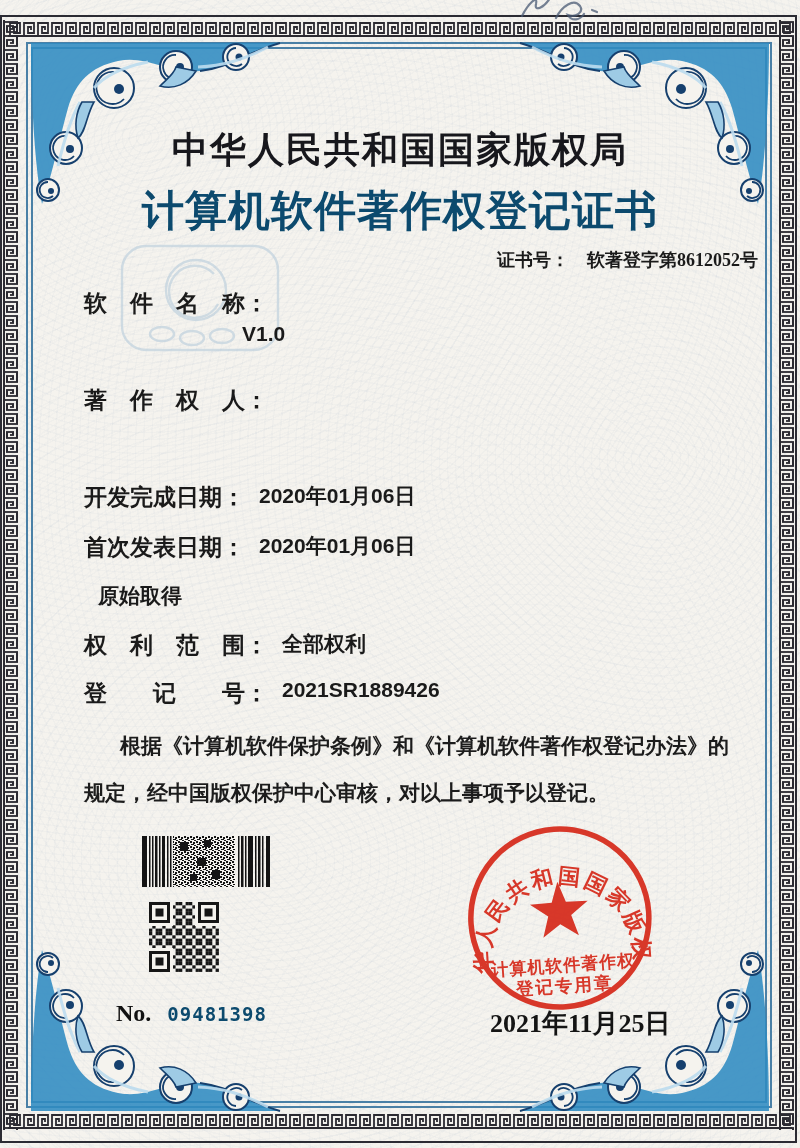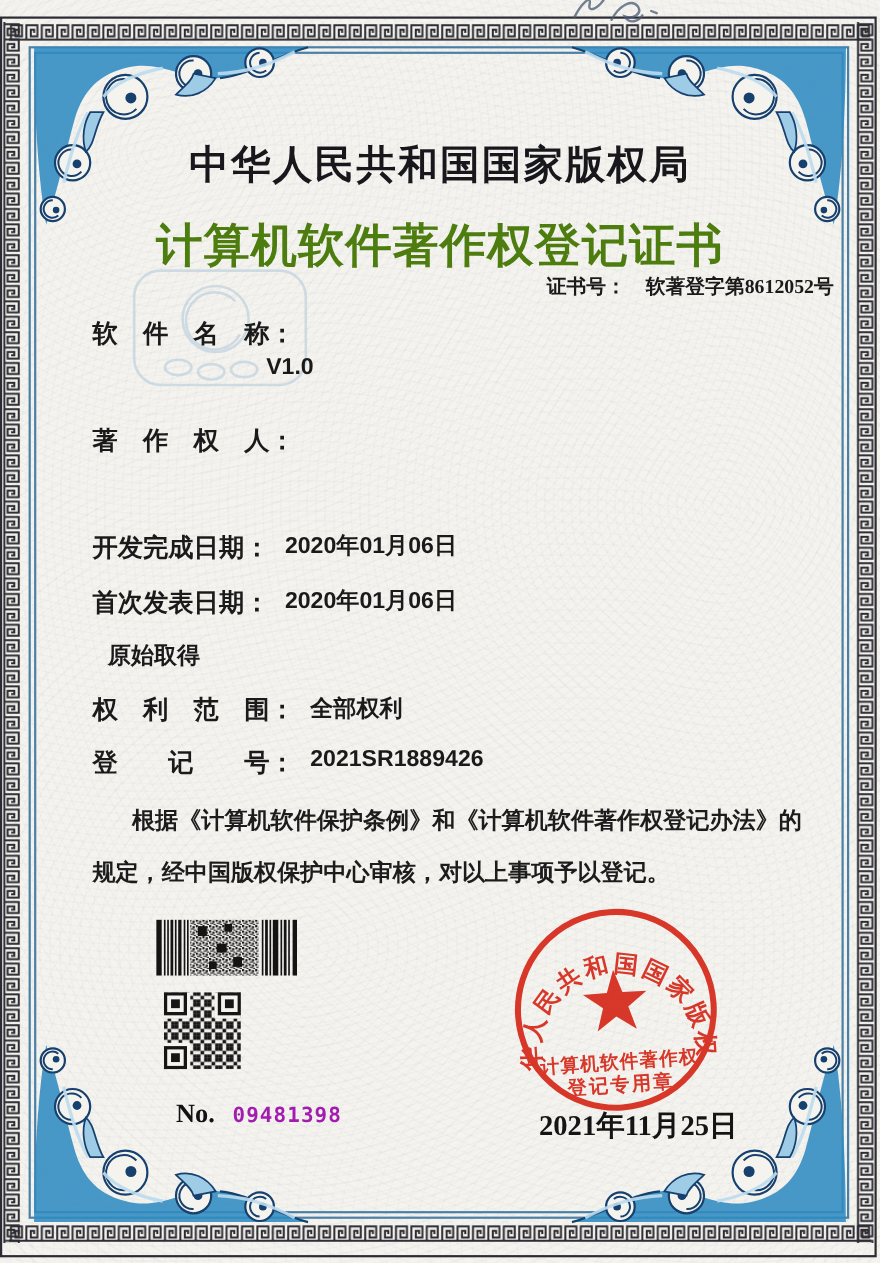--- a/index.html
+++ b/index.html
@@ -33,23 +33,22 @@
   .corner.br { transform:scale(-1,-1); }
 
   
   .authority-title {
     top:126px; left:0; width:800px; text-align:center; z-index:2;
     font-size:36px; font-weight:bold; letter-spacing:2px; color:#17171c;
     white-space:nowrap;
   }
   .cert-title {
     top:183px; left:0; width:800px; text-align:center; z-index:2;
-    font-size:42px; font-weight:bold; letter-spacing:1px; color:#4d7c0f;
+    font-size:42px; font-weight:bold; letter-spacing:1px; color:#0c4a6e;
     white-space:nowrap;
-    margin-top:12px;
   }
   .cert-no { top:248px; left:497px; z-index:2; font-size:18px; font-weight:bold; white-space:nowrap; }
   .cert-no .gap { display:inline-block; width:18px; }
 
   
   .field-row { left:84px; z-index:2; white-space:nowrap; display:flex; }
   .field-label { font-size:23px; font-weight:bold; font-family:Liberation Mono, monospace; }
   .field-value {
     font-size:21px; font-weight:bold; margin-left:14px;
     font-family:"Liberation Sans","DejaVu Sans",sans-serif;
@@ -59,24 +58,24 @@
     font-family:"Liberation Sans","DejaVu Sans",sans-serif; white-space:nowrap;
   }
 
   
   .statement { left:84px; top:732px; width:672px; z-index:2; font-size:21px; font-weight:bold; color:#1c1c1c; }
   .statement .line1 { padding-left:36px; white-space:nowrap; }
   .statement .line2 { margin-top:19px; white-space:nowrap; }
 
   
   .serial { top:1000px; left:116px; z-index:2; white-space:nowrap; display:flex; align-items:baseline; }
-  .serial-prefix { font-size:24px; font-weight:bold; color:#121212;margin-left:44px; }
+  .serial-prefix { font-size:24px; font-weight:bold; color:#121212; }
   .serial-number {
     font-size:19px; font-weight:bold; margin-left:16px; letter-spacing:1px;
-    font-family:"DejaVu Sans Mono","Liberation Mono",monospace; color:#a21caf;
+    font-family:"DejaVu Sans Mono","Liberation Mono",monospace; color:#0c4a6e;
   }
   .issue-date { top:1006px; left:490px; z-index:4; font-size:26px; font-weight:bold; color:#141414; white-space:nowrap; }
 
   .seal-wrap { top:820px; left:460px; width:200px; height:200px; z-index:3; transform:rotate(-4deg); }
   .barcode-wrap { top:836px; left:142px; z-index:2; }
   .qr-wrap { top:902px; left:149px; z-index:2; }
   .watermark { top:242px; left:118px; z-index:1; opacity:.65; }
   .handwriting { top:0; left:480px; z-index:4; }
 </style>
 </head>

